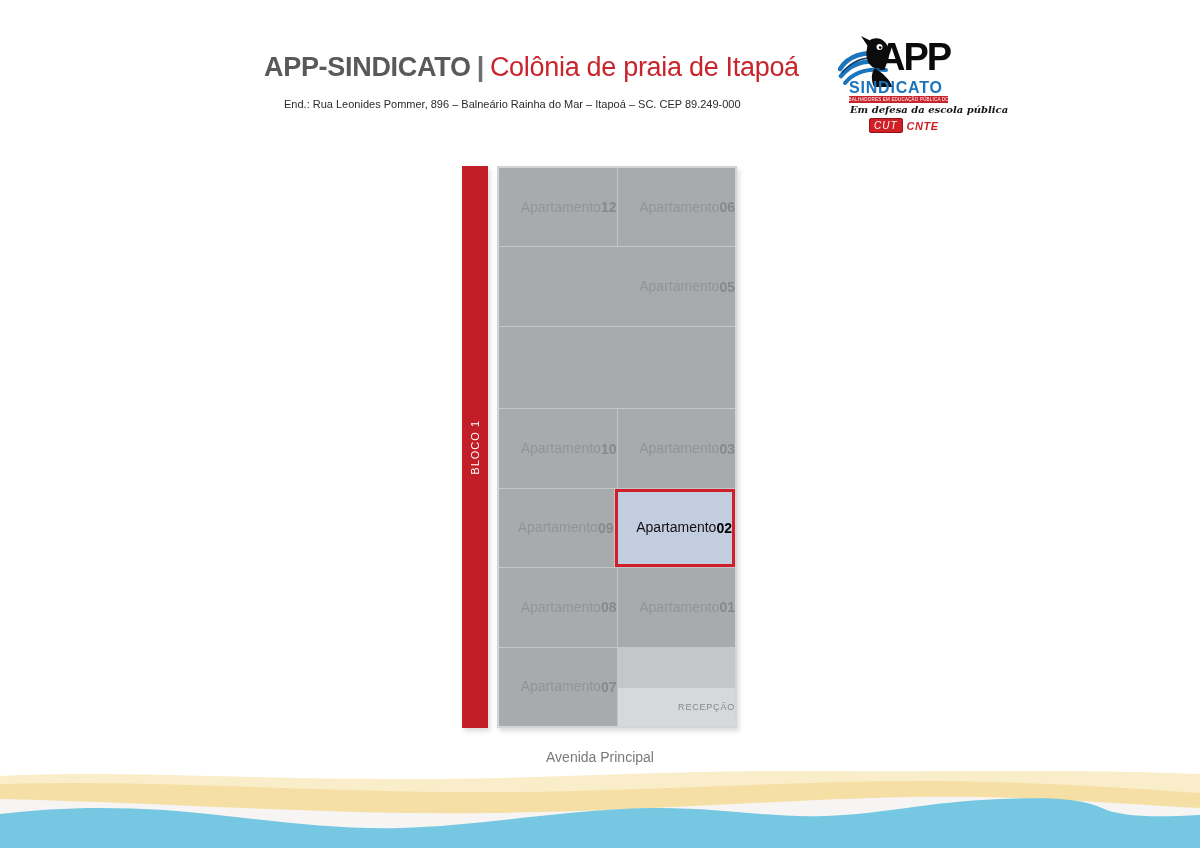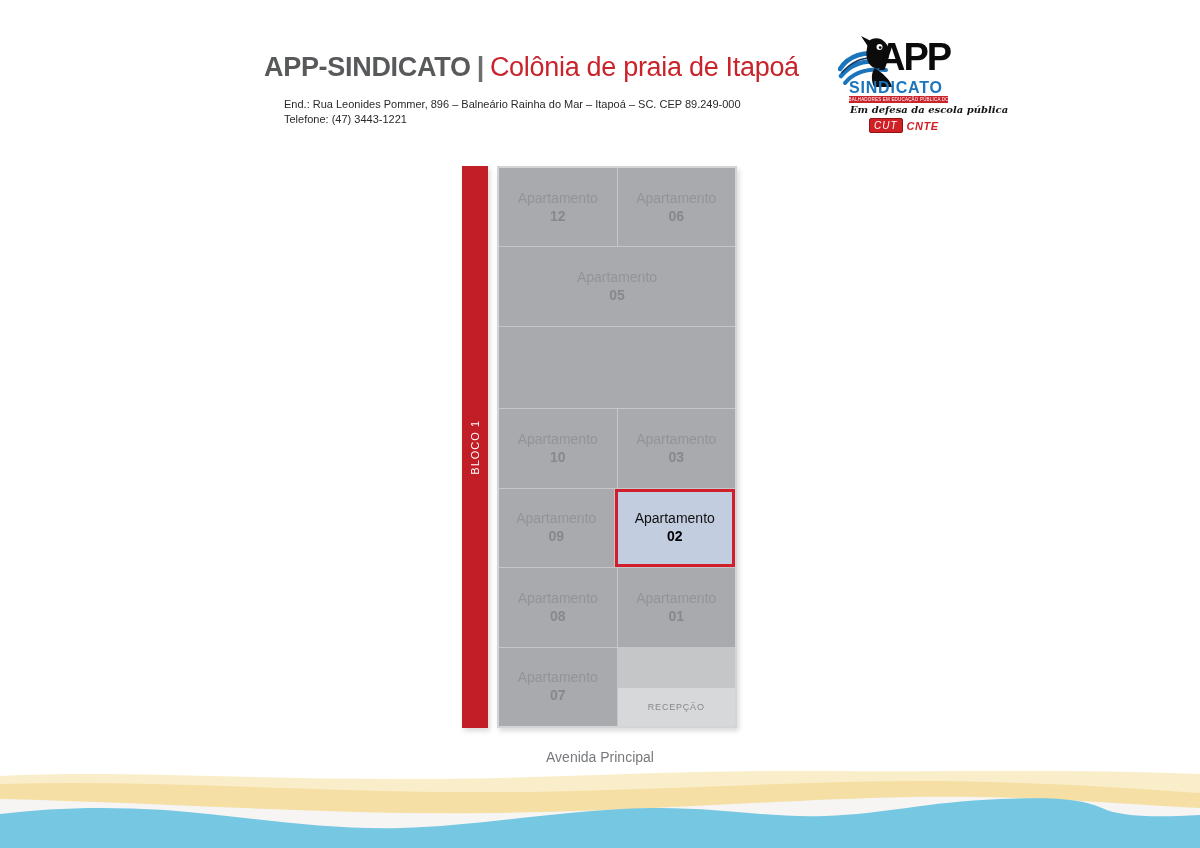--- a/index.html
+++ b/index.html
@@ -57,22 +57,22 @@
   }
   .building {
     position:absolute; left:497px; top:166px; width:240px; height:562px;
     background:#c5c6c8; border:2px solid #d3d4d5;
     box-shadow:2px 3px 5px rgba(0,0,0,0.15);
     display:flex; flex-direction:column; gap:1px;
   }
   .b-row { display:flex; gap:1px; flex:1; }
   .b-row.tall { flex:1.04; }
   .cell {
-    flex:1; background:#a8aaad; display:flex; flex-direction:column;
-    align-items:center; justify-content:center; text-align:center;
+    flex:1; background:#a8aaad; display:flex; flex-direction:row;
+    align-items:center; justify-content:flex-end; text-align:center;
   }
   .apt-word { font-size:14px; color:#929497; line-height:17px; }
   .apt-num  { font-size:14px; font-weight:bold; color:#87898c; line-height:17px; margin-top:1px; }
   .cell.highlight {
     background:#c3cde0; border:3px solid #d01f2a; position:relative; z-index:2;
   }
   .cell.highlight .apt-word { color:#111111; }
   .cell.highlight .apt-num  { color:#000000; }
   .cell.cell-reception { background:#d7d8d9;margin-top:40px; }
   .cell.cell-reception span { font-size:9px; letter-spacing:0.8px; color:#88898b; }
@@ -87,21 +87,20 @@
 </head>
 <body>
 
 <div class="page">
 
   <div class="title">
     <span class="t-primary">APP-SINDICATO</span><span class="t-sep">|</span><span class="t-secondary">Colônia de praia de Itapoá</span>
   </div>
   <div class="addr-block">
     <div>End.: Rua Leonides Pommer, 896 – Balneário Rainha do Mar – Itapoá – SC. CEP 89.249-000</div>
-    <div>Telefone: (47) 3443-1221</div>
   </div>
 
   <div class="logo">
     <svg class="logo-bird" width="62" height="52" viewBox="0 0 62 52">
       <path d="M2,34 C10,21 27,15 45,20" fill="none" stroke="#1b75bc" stroke-width="4.5" stroke-linecap="round"></path>
       <path d="M3,41 C13,29 28,24 46,28" fill="none" stroke="#1b75bc" stroke-width="4.5" stroke-linecap="round"></path>
       <path d="M7,48 C16,37 30,33 48,35" fill="none" stroke="#1b75bc" stroke-width="4" stroke-linecap="round"></path>
       <path d="M4,37.5 C14,26 28,20 45,24" fill="none" stroke="#12365f" stroke-width="1.4" stroke-linecap="round"></path>
       <path d="M33,6 L23,1 L31,13 Z" fill="#0c0c0c"></path>
       <path d="M34,4 C43,1 51,8 51,18 C51,29 45,35 37,33 C30,31 27,22 29,13 C30,8 31,5 34,4 Z" fill="#0c0c0c"></path>

